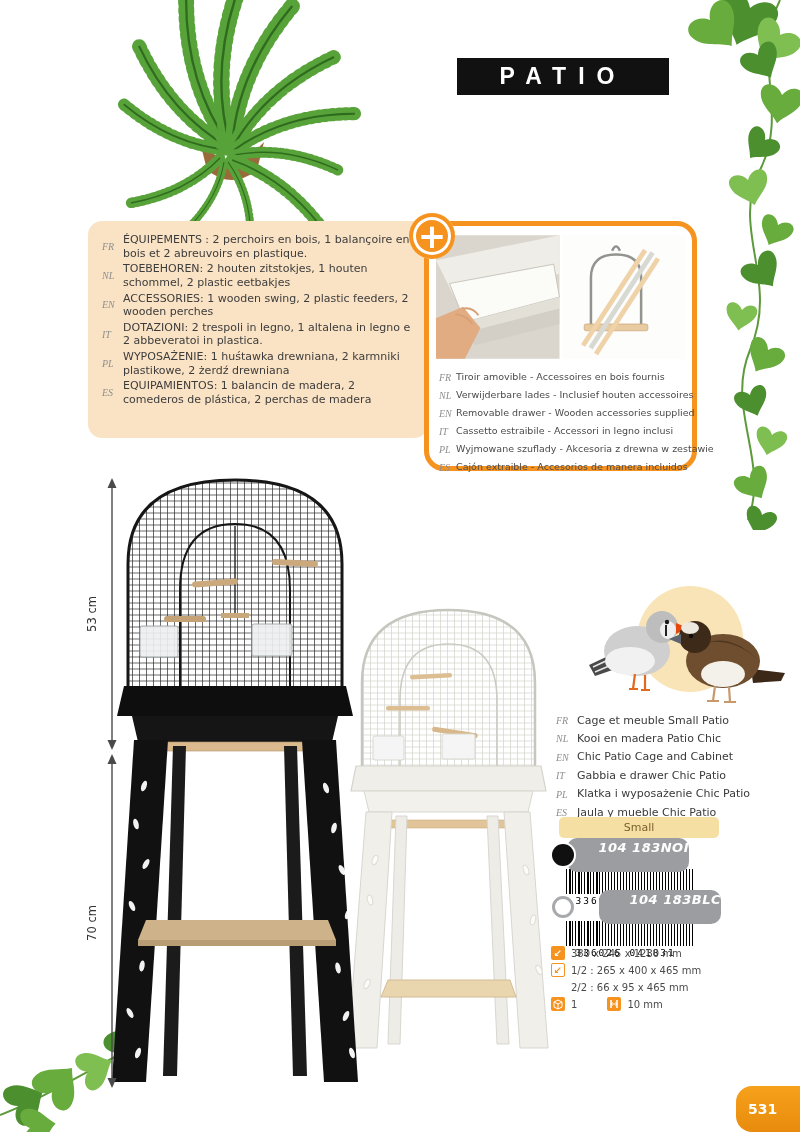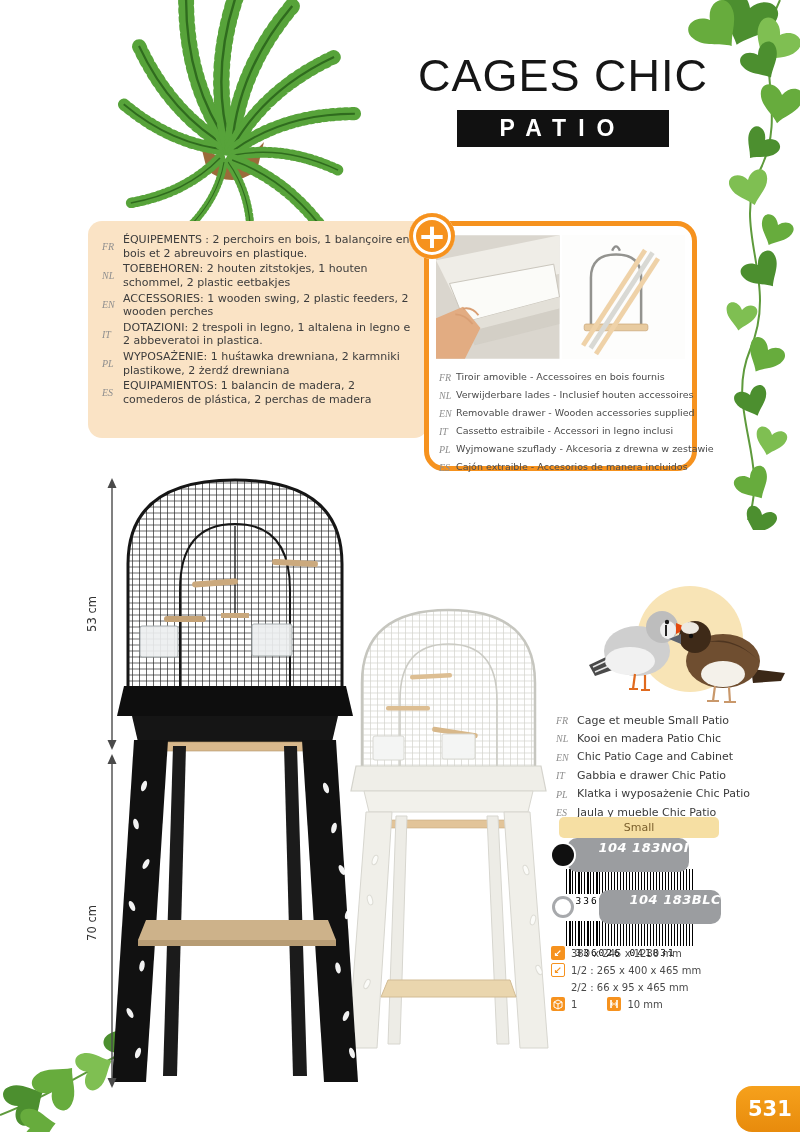--- a/index.html
+++ b/index.html
@@ -71,21 +71,21 @@
   .spec-row{display:flex;align-items:center;gap:6px;margin-bottom:3px;height:14px;white-space:nowrap;}
   .icon16{width:14px;height:14px;border-radius:2px;display:flex;align-items:center;
           justify-content:center;font-size:10px;font-weight:bold;box-sizing:border-box;flex-shrink:0;}
   .dim-filled{background:#F6921E;color:#ffffff;}
   .dim-outline{background:#ffffff;color:#F6921E;border:1.5px solid #F6921E;}
   .spacer14{width:14px;flex-shrink:0;}
   .gap18{width:18px;flex-shrink:0;}
 
   .page-tab{position:absolute;left:736px;top:1086px;width:64px;height:46px;
             background:linear-gradient(180deg,#F6A11C,#E88B0C);border-radius:16px 0 0 16px;
-            color:#ffffff;font-weight:bold;font-size:21px;display:flex;align-items:center;
+            color:#ffffff;font-weight:bold;font-size:14px;display:flex;align-items:center;
             padding-left:12px;box-sizing:border-box;}
 </style>
 </head>
 <body>
 
 <div class="page">
 
   <svg class="abs" style="left:20px;top:0;width:400px;height:242px;" viewBox="0 0 400 242">
     <defs>
       <g id="frond">
@@ -133,21 +133,20 @@
   <svg class="abs" style="left:0;top:1020px;width:150px;height:112px;" viewBox="0 0 150 112">
     <path d="M0 95 C40 80 80 55 128 30" stroke="#5E9A3C" stroke-width="2" fill="none"></path>
     <use href="#hleaf" fill="#4C8F2F" transform="translate(18 86) rotate(-120) scale(1.1)"></use>
     <use href="#hleaf" fill="#67AC3D" transform="translate(52 72) rotate(-140) scale(1.2)"></use>
     <use href="#hleaf" fill="#7FBF52" transform="translate(88 52) rotate(-115) scale(1.0)"></use>
     <use href="#hleaf" fill="#4C8F2F" transform="translate(122 32) rotate(-135) scale(1.15)"></use>
     <use href="#hleaf" fill="#67AC3D" transform="translate(30 108) rotate(-100) scale(1.0)"></use>
   </svg>
 
   <header class="title-block">
-    <h1>CAGES CHIC</h1>
     <div class="patio-bar">PATIO</div>
   </header>
 
   <section class="equipment-box">
     <div class="lang-row">
       <span class="lang">FR</span>
       <span>ÉQUIPEMENTS : 2 perchoirs en bois, 1 balançoire en bois et 2 abreuvoirs en plastique.</span>
       </div>
     <div class="lang-row">
       <span class="lang">NL</span>

